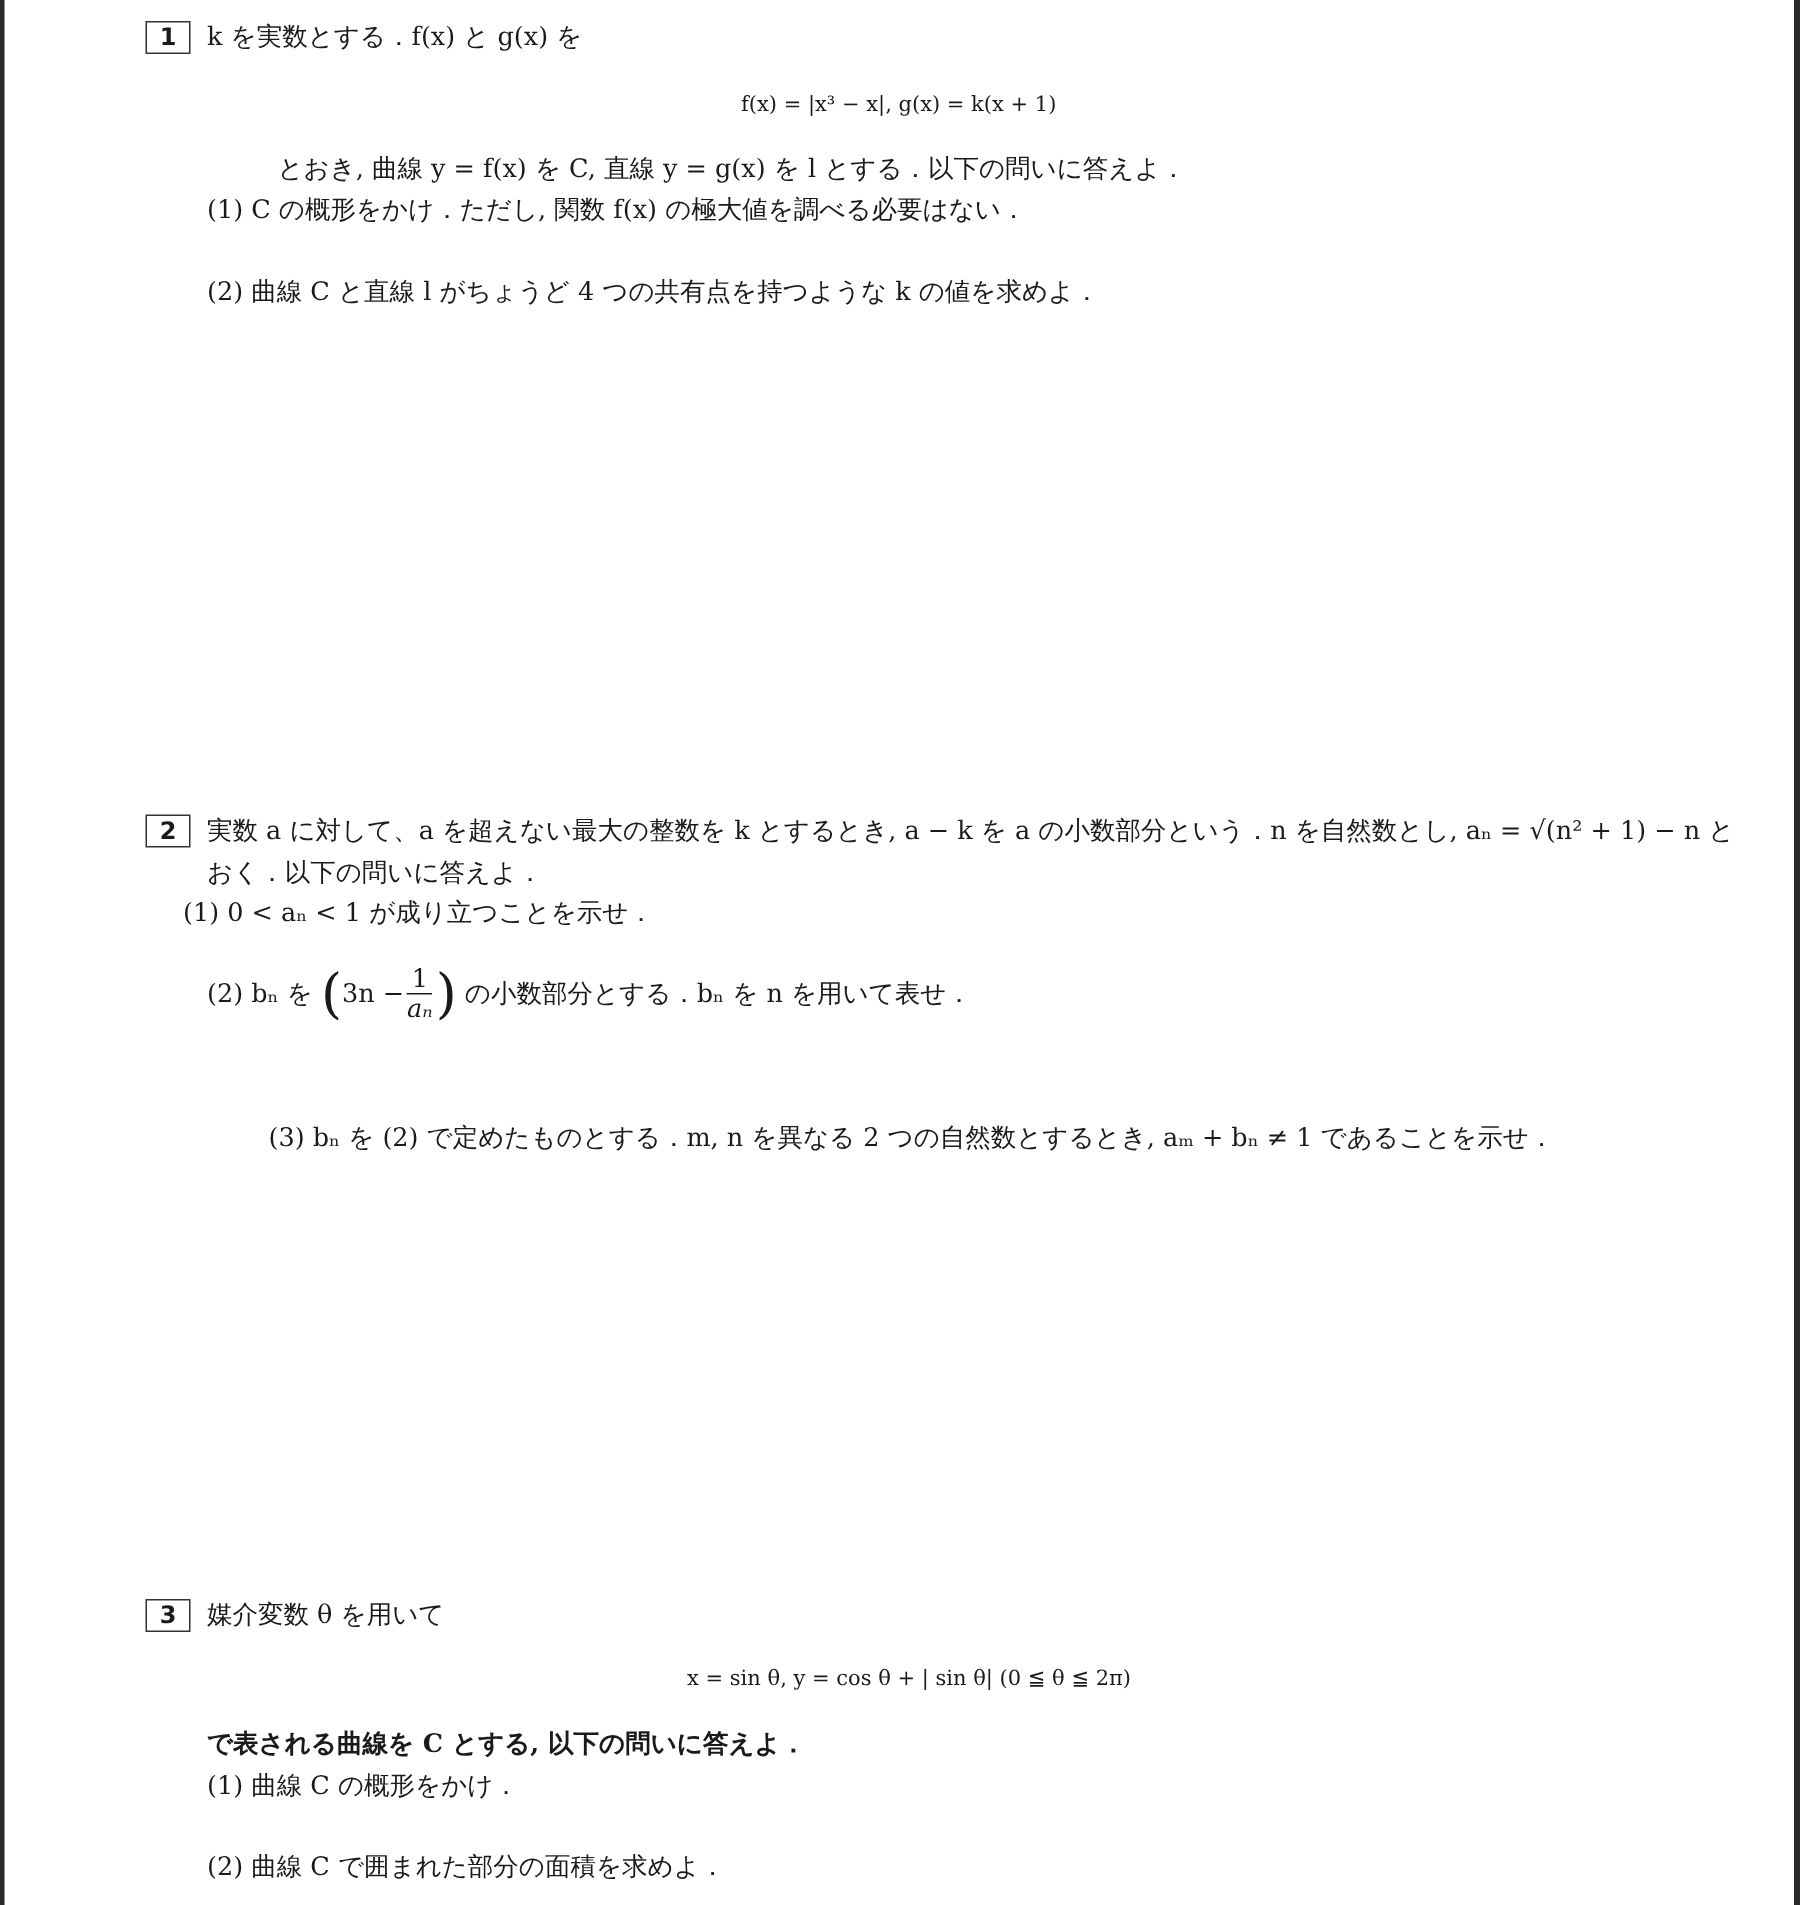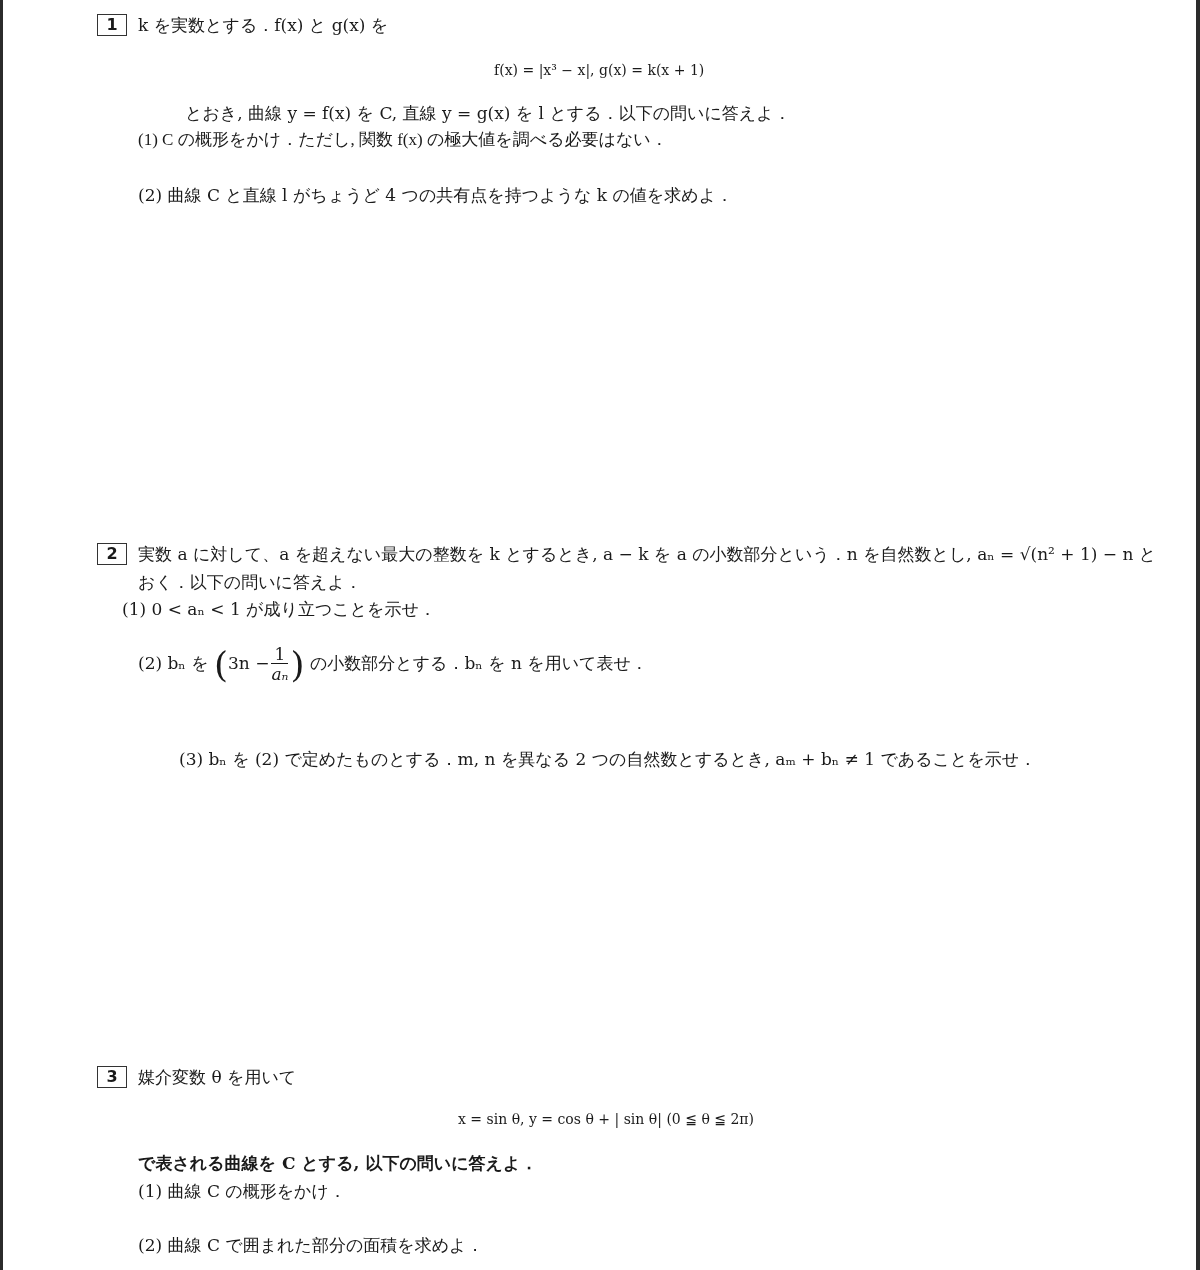--- a/index.html
+++ b/index.html
@@ -31,21 +31,21 @@
 <body>
 
 <div class="edge-left"></div>
 <div class="edge-right"></div>
 
 <div>
   <div class="num-box" style="left:97px;top:14px;">1</div>
   <div class="line" style="left:138px;top:14px;">k を実数とする．f(x) と g(x) を</div>
   <div class="eq" style="left:494px;top:59px;">f(x) = |x³ − x|,  g(x) = k(x + 1)</div>
   <div class="line" style="left:138px;top:102px;margin-left:47px;">とおき, 曲線 y = f(x) を C, 直線 y = g(x) を l とする．以下の問いに答えよ．</div>
-  <div class="line" style="left:138px;top:129px;font-family:Liberation Serif, serif;">(1)  C の概形をかけ．ただし, 関数 f(x) の極大値を調べる必要はない．</div>
+  <div class="line" style="left:138px;top:129px;">(1)  C の概形をかけ．ただし, 関数 f(x) の極大値を調べる必要はない．</div>
   <div class="line" style="left:138px;top:184px;">(2)  曲線 C と直線 l がちょうど 4 つの共有点を持つような k の値を求めよ．</div>
 </div>
 
 <div>
   <div class="num-box" style="left:97px;top:543px;">2</div>
   <div class="line" style="left:138px;top:543px;text-align:right;">実数 a に対して、a を超えない最大の整数を k とするとき, a − k を a の小数部分という．n を自然数とし, aₙ = √(n² + 1) − n と</div>
   <div class="line" style="left:138px;top:571px;">おく．以下の問いに答えよ．</div>
   <div class="line" style="left:122px;top:598px;">(1)  0 &lt; aₙ &lt; 1 が成り立つことを示せ．</div>
   <div class="line" style="left:138px;top:643px;line-height:40px;">
     <span>(2)  bₙ を</span>

